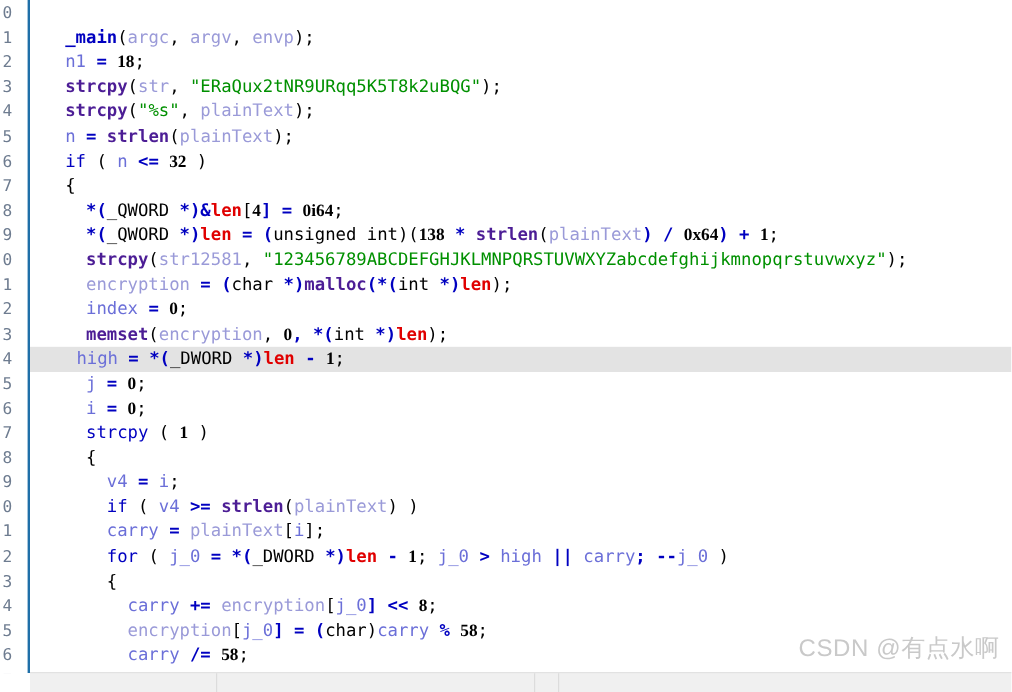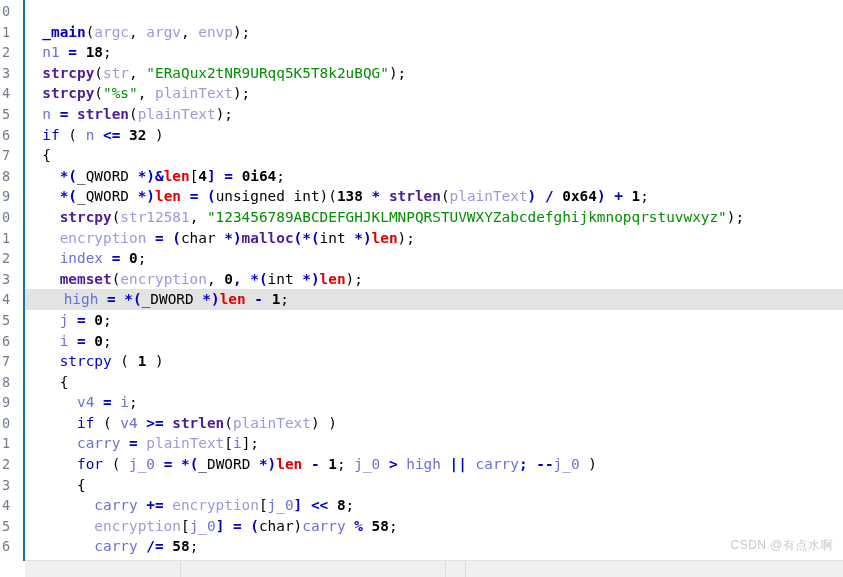--- a/index.html
+++ b/index.html
@@ -79,37 +79,37 @@
     height: 561px;
     padding-top: 1px;
     overflow: hidden;
   }
   .code-line {
     height: 20.6px;
     line-height: 20.6px;
     font-size: 14.4px;
     white-space: pre;
     color: #4f5fc4;
-    padding-left: 0;
+    padding-left: 12px;
     letter-spacing: 0px;
   }
   .code-line.hl {
     background: #e3e3e3;
     margin-left: -29px;
     padding-left: 33px;
   }
 
   
   .t-kw   { color: #0000c0; font-weight: normal; }   
   .t-fn   { color: #4c1d95; font-weight: bold; text-align: right; }   
   .t-fnu  { color: #0000c0; font-weight: bold; }   
   .t-var  { color: #6b6fd8; }                      
   .t-arg  { color: #9a9ad8; }                      
   .t-str  { color: #009000; }                      
-  .t-num  { color: #000000; font-weight: bold; }   
+  .t-num  { color: #000000; font-weight: bold; font-family: Liberation Serif, serif; }   
   .t-type { color: #000000; }                      
   .t-hl   { color: #e00000; font-weight: bold; }   
   .t-p    { color: #000000; }                      
   .t-op   { color: #0000c0; font-weight: bold; }
 
   
   .hscroll {
     position: absolute;
     left: 25px;
     bottom: 0;
@@ -135,21 +135,21 @@
     background: #ffffff;
     z-index: 5;
   }
 
   
   .watermark {
     position: absolute;
     right: 10px;
     bottom: 23px;
     font-family: "Liberation Sans", sans-serif;
-    font-size: 12px;
+    font-size: 20px;
     color: #c9c9c9;
     letter-spacing: 0.5px;
     z-index: 6;
     white-space: nowrap;
     user-select: none;
   }
 </style>
 </head>
 <body>
 

